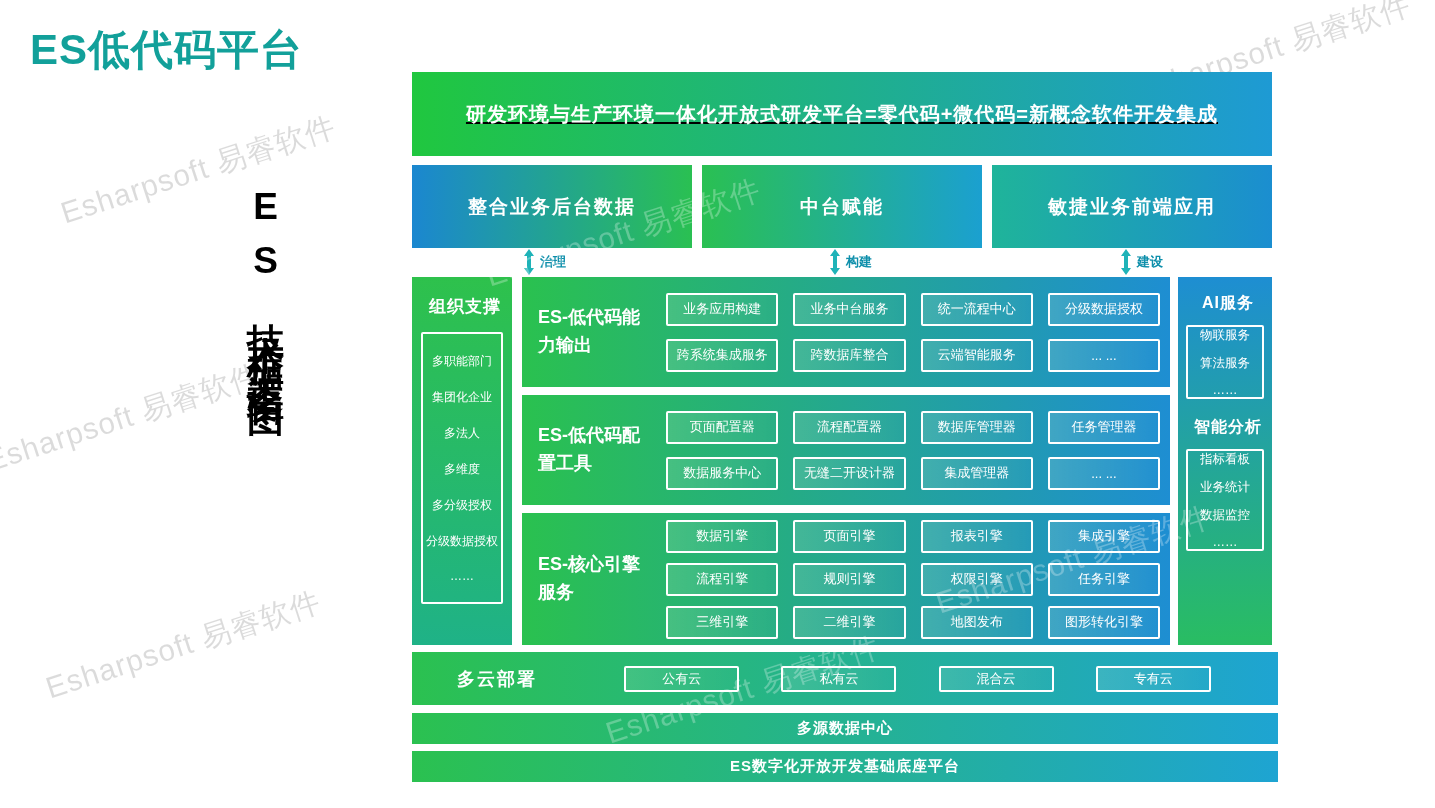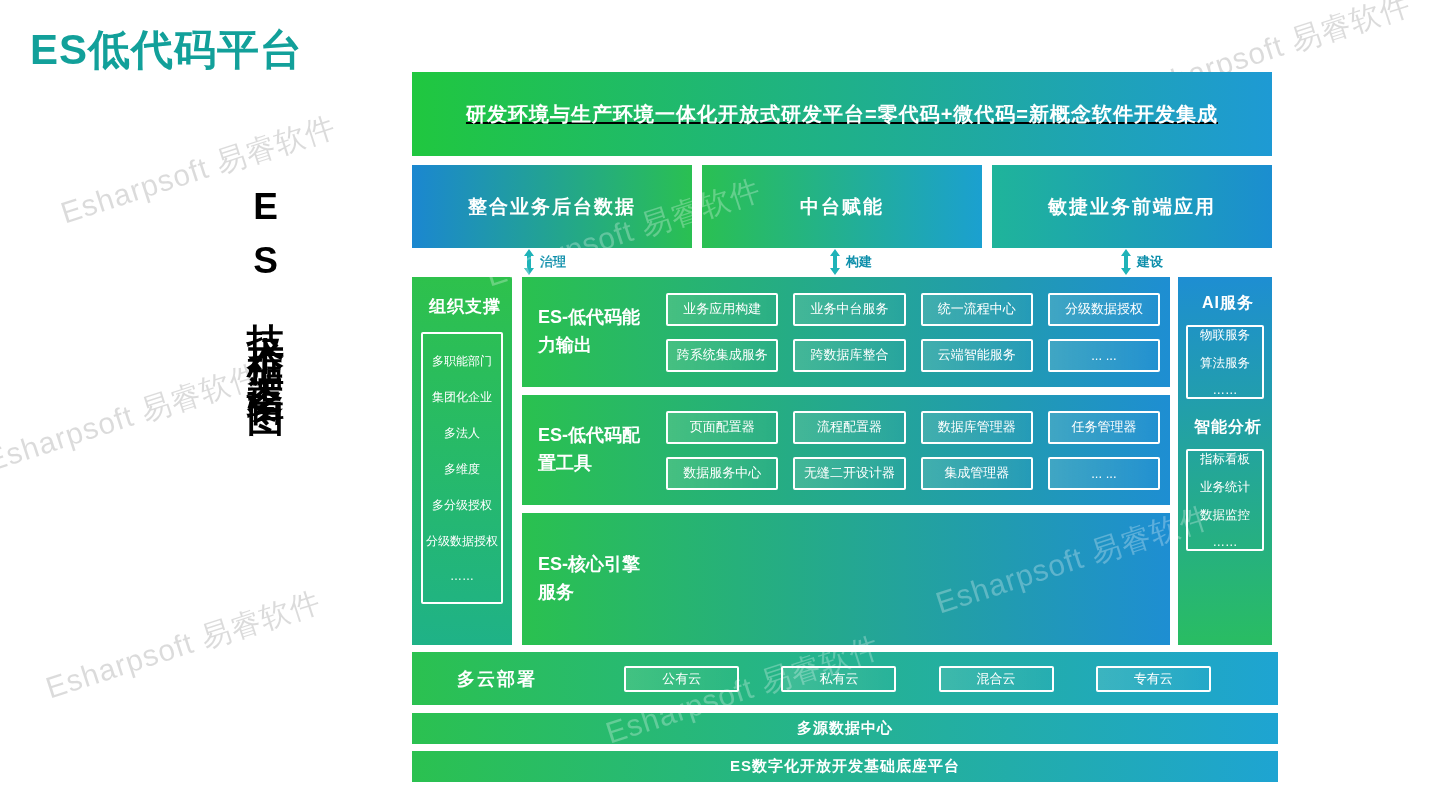--- a/index.html
+++ b/index.html
@@ -177,20 +177,34 @@
         <div class="cell">任务管理器</div>
         <div class="cell">数据服务中心</div>
         <div class="cell">无缝二开设计器</div>
         <div class="cell">集成管理器</div>
         <div class="cell">... ...</div>
       </div>
     </div>
 
     <div class="sec sec-3">
       <div class="sec-title">ES-核心引擎服务</div>
+      <div class="sec-grid">
+        <div class="cell">数据引擎</div>
+        <div class="cell">页面引擎</div>
+        <div class="cell">报表引擎</div>
+        <div class="cell">集成引擎</div>
+        <div class="cell">流程引擎</div>
+        <div class="cell">规则引擎</div>
+        <div class="cell">权限引擎</div>
+        <div class="cell">任务引擎</div>
+        <div class="cell">三维引擎</div>
+        <div class="cell">二维引擎</div>
+        <div class="cell">地图发布</div>
+        <div class="cell">图形转化引擎</div>
+      </div>
     </div>
 
   </div>
 
   <div class="layer right-panel">
     <div class="panel-title">AI服务</div>
     <div class="right-box">
       <div class="right-item">物联服务</div>
       <div class="right-item">算法服务</div>
       <div class="right-item">……</div>

